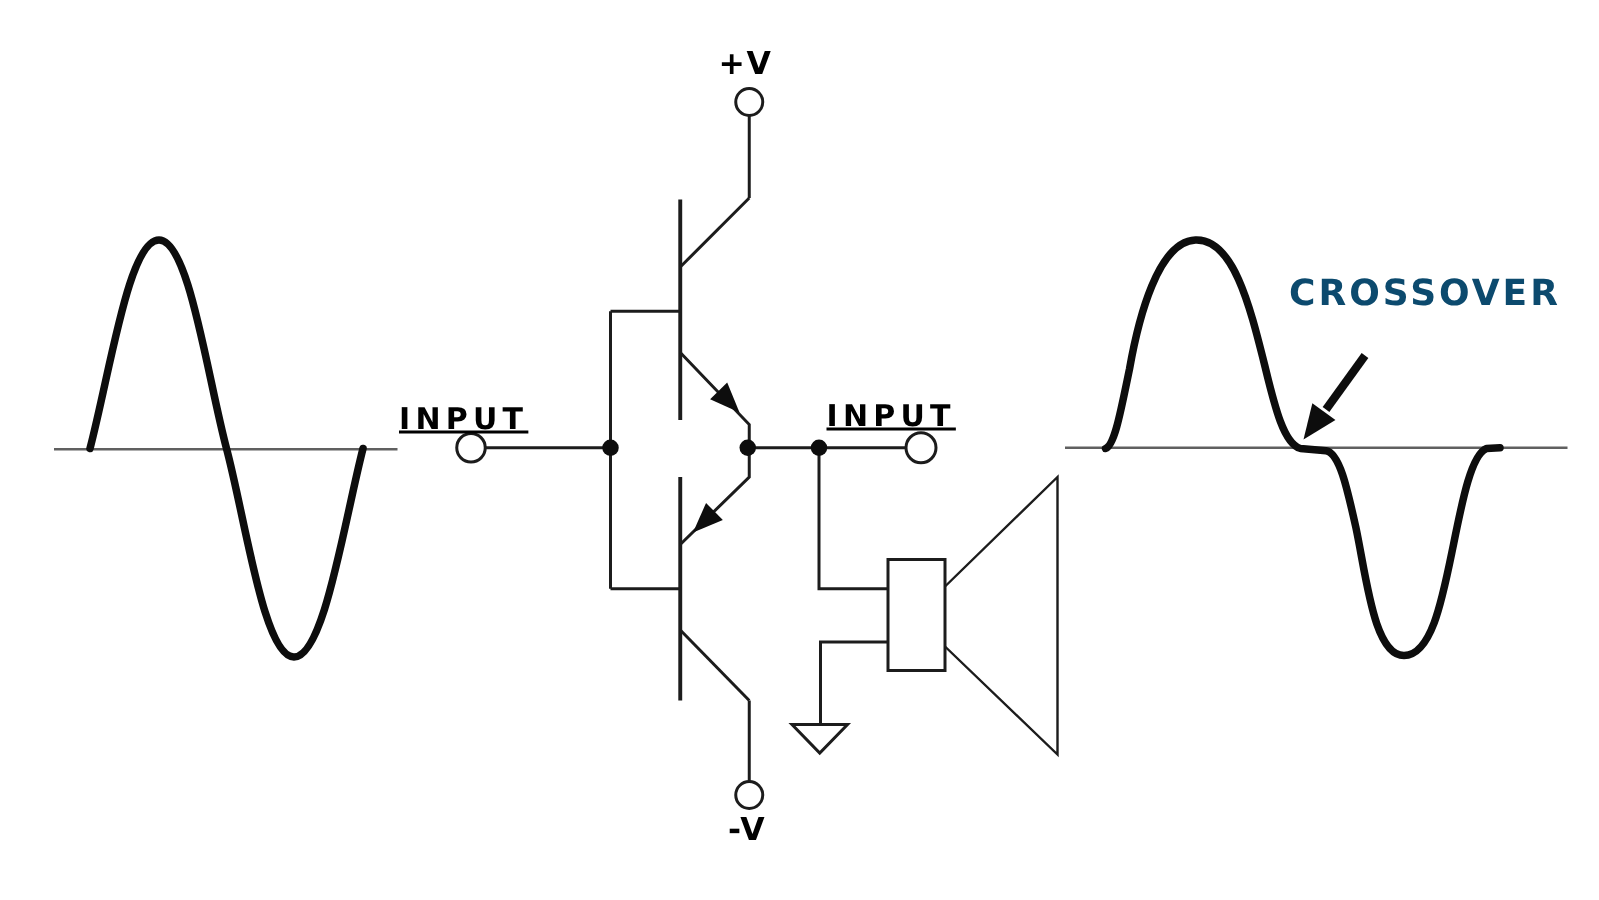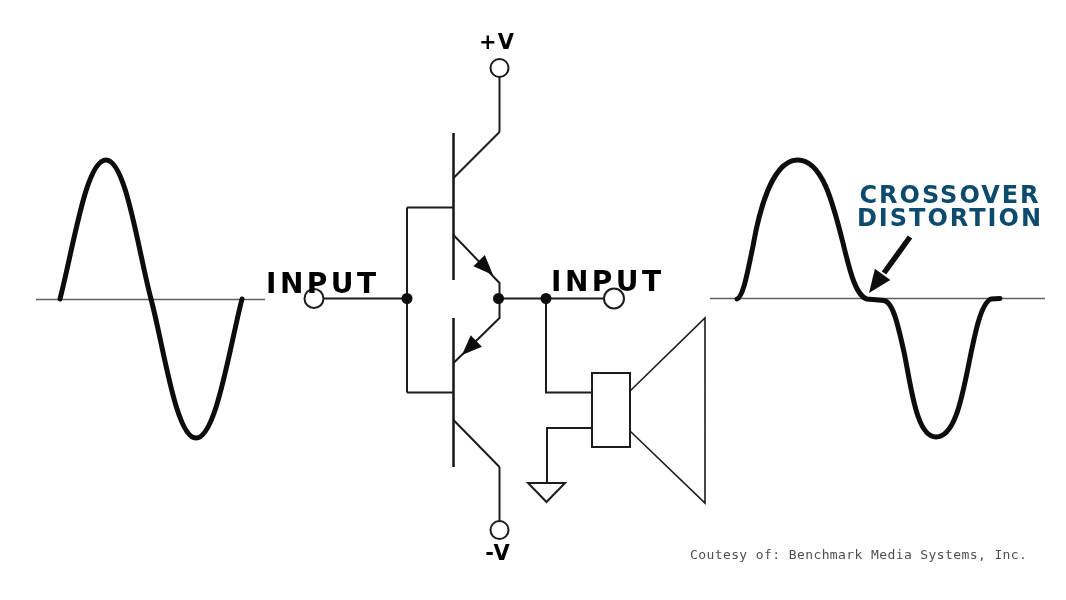--- a/index.html
+++ b/index.html
@@ -12,21 +12,21 @@
   }
   svg{position:absolute;left:0;top:0;}
   .lbl{
     position:absolute;
     color:#000;
     font-weight:bold;
     font-family:"DejaVu Sans", sans-serif;
     white-space:nowrap;
   }
   .lbl-supply{font-size:21px;width:90px;text-align:center;letter-spacing:1px;}
-  .lbl-io{font-size:28px;letter-spacing:3.5px;}
+  .lbl-io{font-size:20px;letter-spacing:3.5px;text-decoration:underline;}
   .lbl-annotation{
     position:absolute;
     left:845px;top:184px;width:210px;
     text-align:center;
     font-size:24px;line-height:23px;
     font-weight:bold;letter-spacing:2px;
     color:#0c4a6e;
   }
   .credit{
     position:absolute;
@@ -104,20 +104,18 @@
   <div class="lbl lbl-supply" style="left:452px;top:30px;">+V</div>
 
   <div class="lbl lbl-supply" style="left:453px;top:541px;">-V</div>
 
   <div class="lbl lbl-io" style="left:266px;top:267px;">INPUT</div>
 
   <div class="lbl lbl-io" style="left:551px;top:265px;">INPUT</div>
 
   <div class="lbl-annotation">
     <span style="display:block">CROSSOVER</span>
-    <span style="display:block">DISTORTION</span>
   </div>
 
   <div class="credit">
-    <span style="display:block">Coutesy of: Benchmark Media Systems, Inc.</span>
   </div>
 
 </div>
 
 </body></html>

